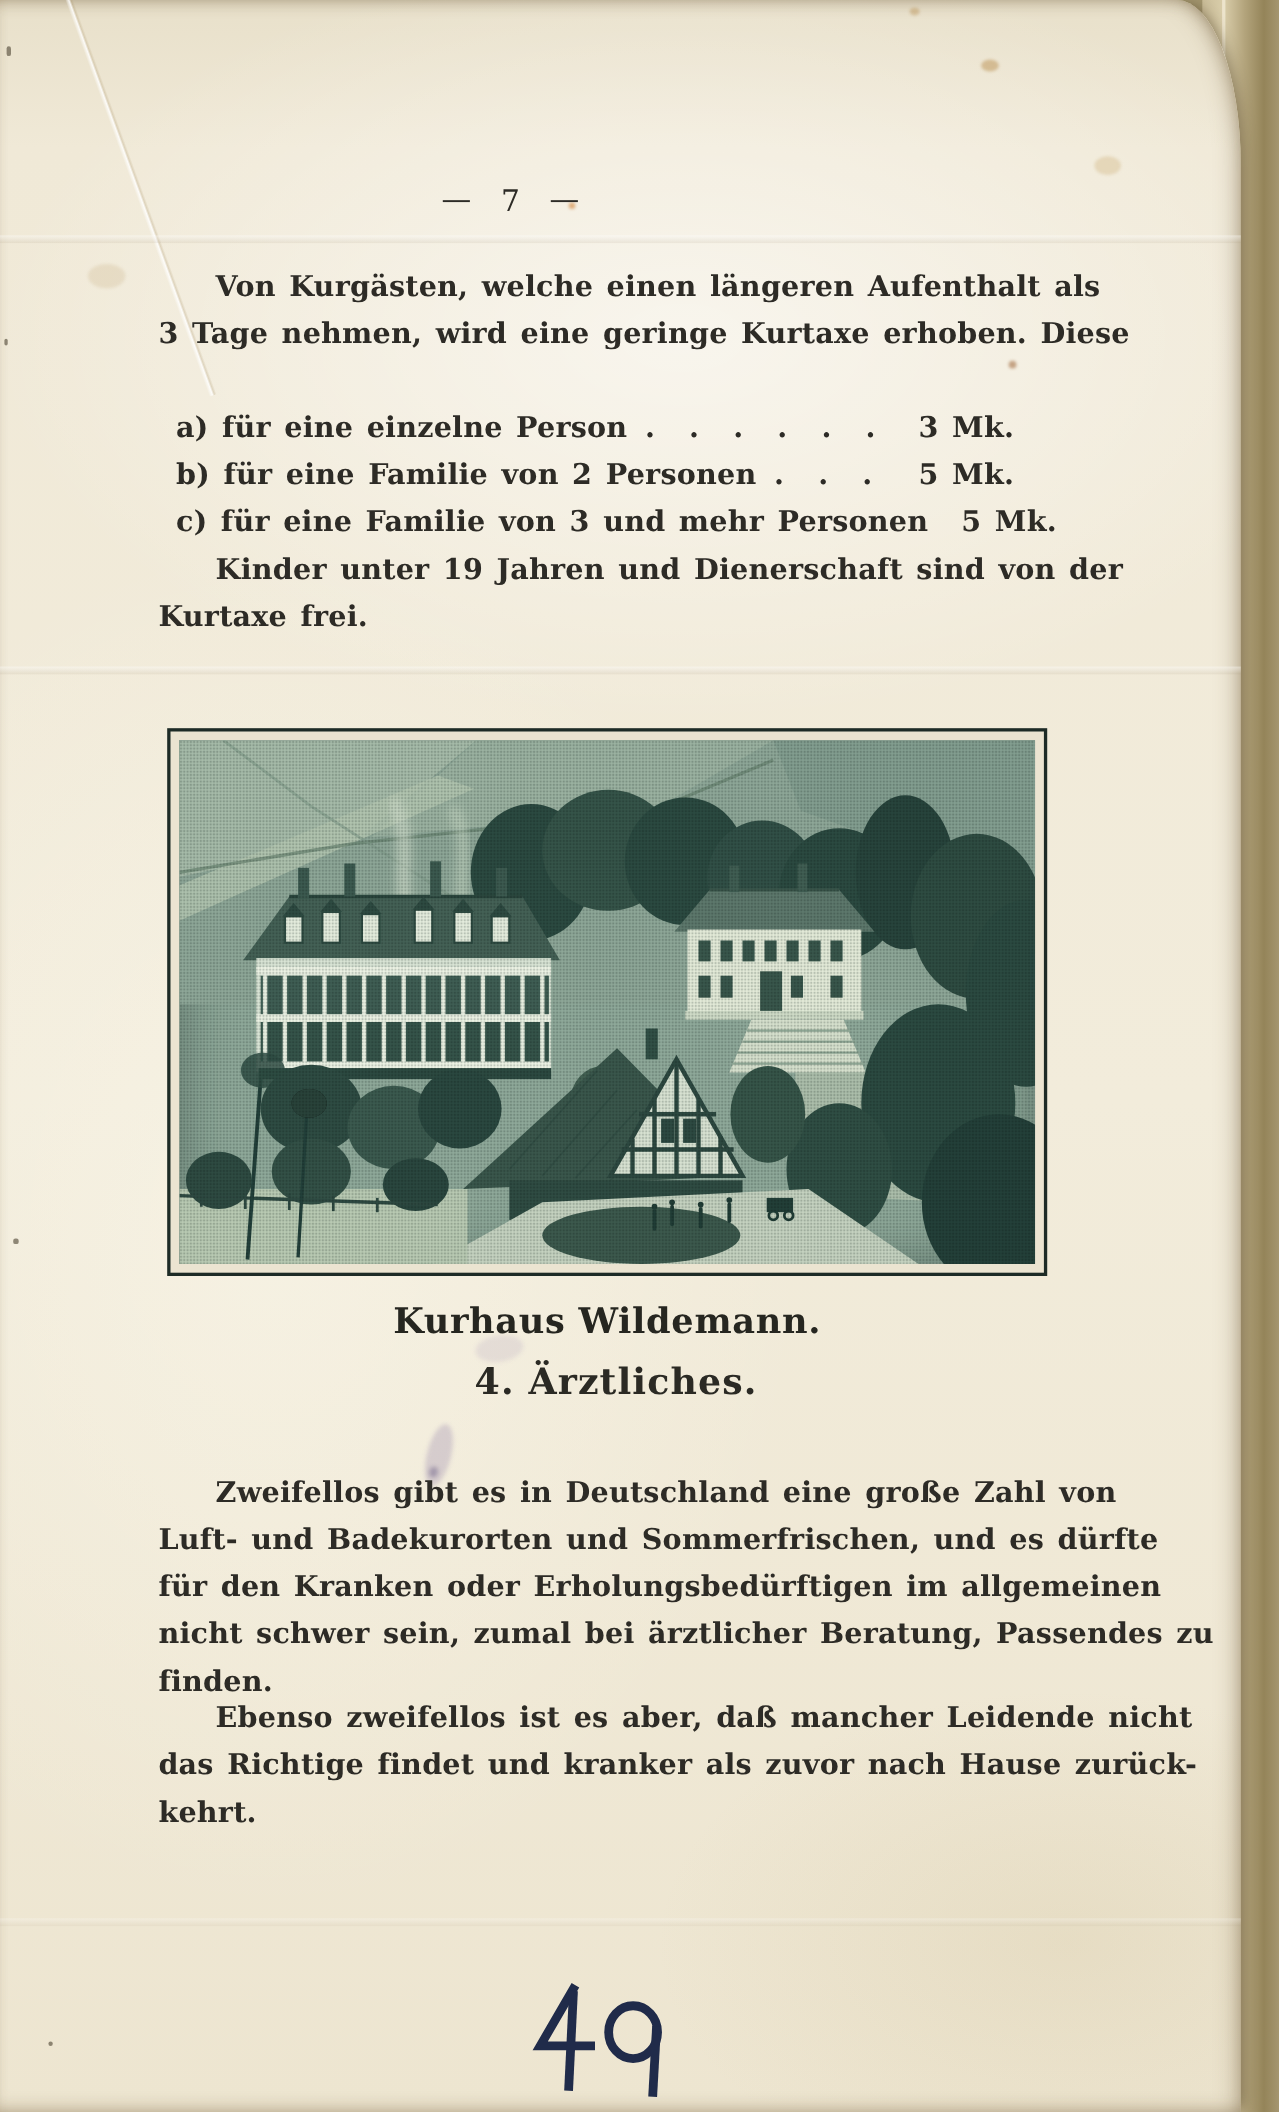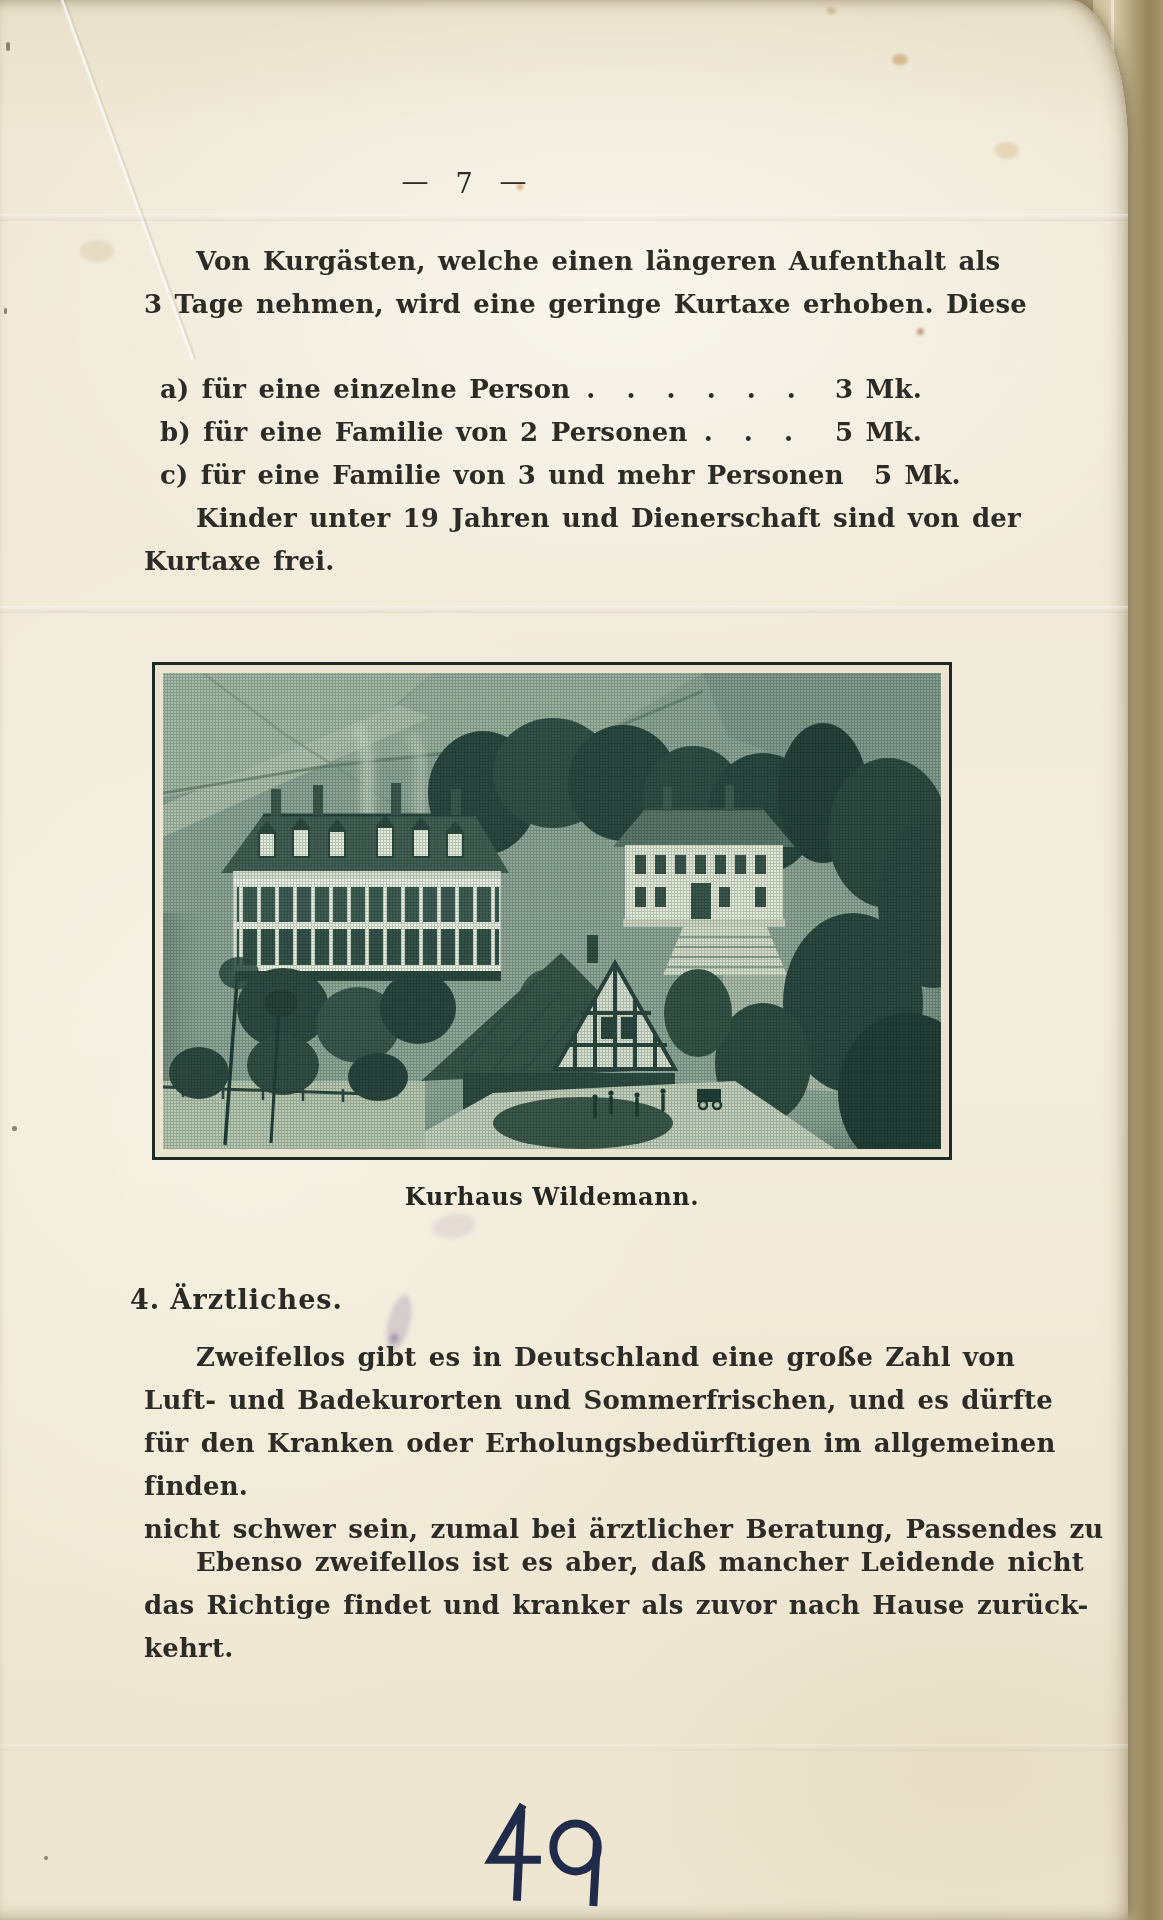--- a/index.html
+++ b/index.html
@@ -59,25 +59,25 @@
     border:3px solid #1d2b26;padding:8px;background:#ebe4d1;
   }
   .photo-inner{position:relative;width:778px;height:476px;background:#8fa99a;overflow:hidden;
     box-shadow:inset 0 0 46px rgba(18,40,34,.38);}
   .photo-inner svg{display:block;}
   .halftone{position:absolute;inset:0;pointer-events:none;
     background-image:radial-gradient(rgba(8,28,23,.20) 1px, transparent 1.25px);
     background-size:3px 3px;mix-blend-mode:multiply;}
   .caption{
     position:absolute;left:152px;top:1182px;width:800px;text-align:center;
-    font-size:24px;font-weight:bold;color:#262620;letter-spacing:.6px;
+    font-size:32px;font-weight:bold;color:#262620;letter-spacing:.6px;
   }
   .heading{
-    position:absolute;left:130px;top:1284px;width:860px;
-    font-size:27px;font-weight:bold;color:#2b2a24;letter-spacing:1px;
+    position:absolute;left:130px;top:1236px;width:860px;text-align:center;
+    font-size:33px;font-weight:bold;color:#2b2a24;letter-spacing:1px;
   }
   
   .hand49{position:absolute;left:468px;top:1792px;width:160px;height:125px;}
   
   .crease-tl{position:absolute;left:57px;top:-6px;width:7px;height:390px;
     transform:rotate(-20deg);transform-origin:top left;
     background:linear-gradient(90deg,transparent,rgba(255,255,255,.85) 45%,rgba(170,148,105,.28) 70%,transparent);}
   .fold{position:absolute;left:0;width:1128px;height:7px;
     background:linear-gradient(180deg,rgba(255,255,255,.5),rgba(120,100,66,.12));opacity:.8;}
   .fold.f1{top:214px;} .fold.f2{top:606px;} .fold.f3{top:1744px;opacity:.5;}
@@ -356,22 +356,22 @@
     </div>
 
     <div class="caption">Kurhaus Wildemann.</div>
 
     <div class="heading">4. Ärztliches.</div>
 
     <div class="para para3">
       <div class="ln indent">Zweifellos gibt es in Deutschland eine große Zahl von</div>
       <div class="ln">Luft- und Badekurorten und Sommerfrischen, und es dürfte</div>
       <div class="ln">für den Kranken oder Erholungsbedürftigen im allgemeinen</div>
+      <div class="ln">nicht schwer sein, zumal bei ärztlicher Beratung, Passendes zu</div>
       <div class="ln last">finden.</div>
-      <div class="ln">nicht schwer sein, zumal bei ärztlicher Beratung, Passendes zu</div>
     </div>
 
     <div class="para para4">
       <div class="ln indent">Ebenso zweifellos ist es aber, daß mancher Leidende nicht</div>
       <div class="ln">das Richtige findet und kranker als zuvor nach Hause zurück-</div>
       <div class="ln last">kehrt.</div>
     </div>
 
     <div class="hand49" aria-label="49">
       <svg width="160" height="125" viewBox="0 0 180 140">

